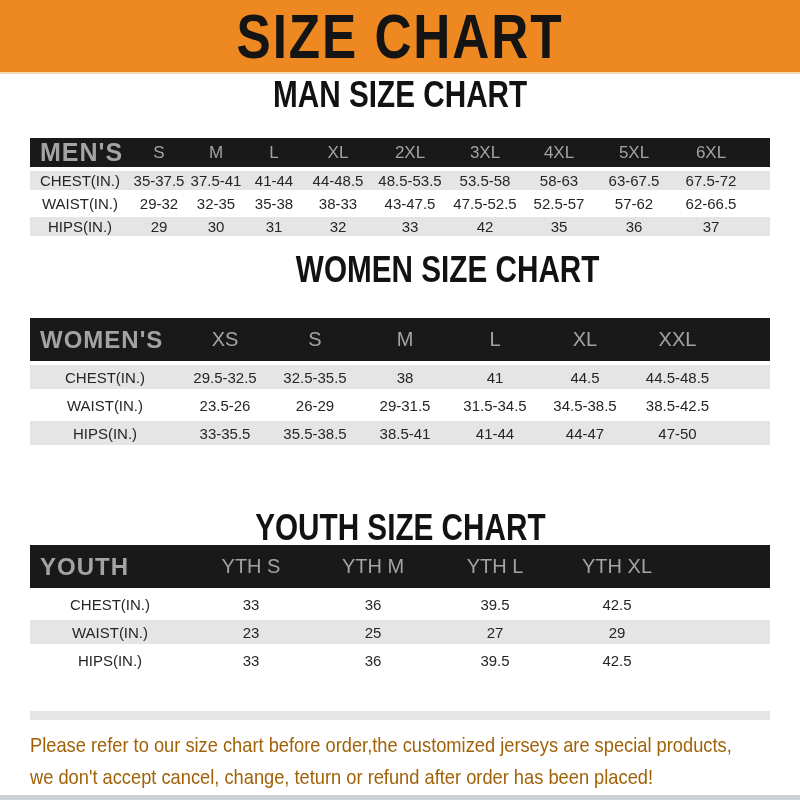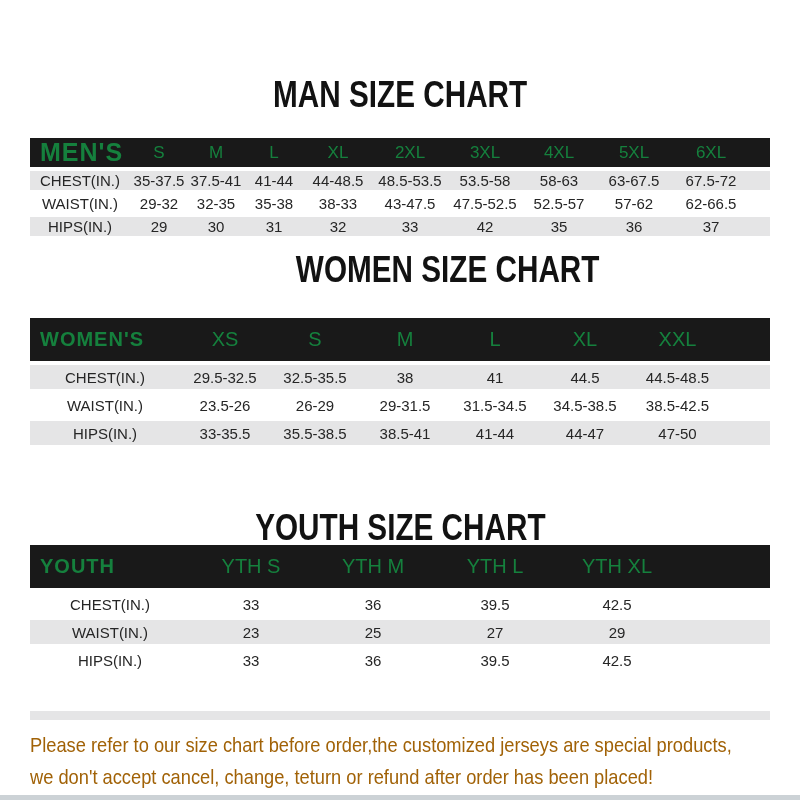--- a/index.html
+++ b/index.html
@@ -78,34 +78,34 @@
     text-align: center;
     vertical-align: middle;
     font-size: 15px;
     color: #262626;
     border-bottom: 4px solid #ffffff;
     white-space: nowrap;
     overflow: hidden;
   }
   tr.hdr td {
     background: #191919;
-    color: #15803d;
+    color: #a3a3a3;
     font-size: 17px;
     margin-top: 20px;
   }
   tr.hdr td.lbl {
     font-weight: 700;
     text-align: left;
     padding-left: 10px;
     letter-spacing: 1px;
   }
   .table-men tr.hdr td { height: 28px; }
   .table-men tr.hdr td.lbl { font-size: 25px; }
   .table-women tr.hdr td, .table-youth tr.hdr td { height: 43px; font-size: 20px; }
-  .table-women tr.hdr td.lbl, .table-youth tr.hdr td.lbl { font-size: 20px; }
+  .table-women tr.hdr td.lbl, .table-youth tr.hdr td.lbl { font-size: 24px; }
 
   .table-men tr.body td { height: 19px; }
   .table-women tr.body td, .table-youth tr.body td { height: 24px; }
   tr.gray td { background: #e5e5e6; }
 
   
   .youth-bottom-strip {
     position: absolute;
     left: 30px; top: 711px;
     width: 740px; height: 9px;
@@ -133,20 +133,23 @@
     left: 0; bottom: 0;
     width: 800px; height: 5px;
     background: #ccd2d6;
   }
 </style>
 </head>
 <body>
 
 <div class="page">
 
+  <div class="banner">
+    <span class="banner-title">SIZE CHART</span>
+  </div>
 
   <div class="section-heading heading-men">
     <span>MAN SIZE CHART</span>
   </div>
 
   <table class="size-table table-men">
     <colgroup>
       <col style="width:100px">
         <col style="width:58px">
         <col style="width:56px">

